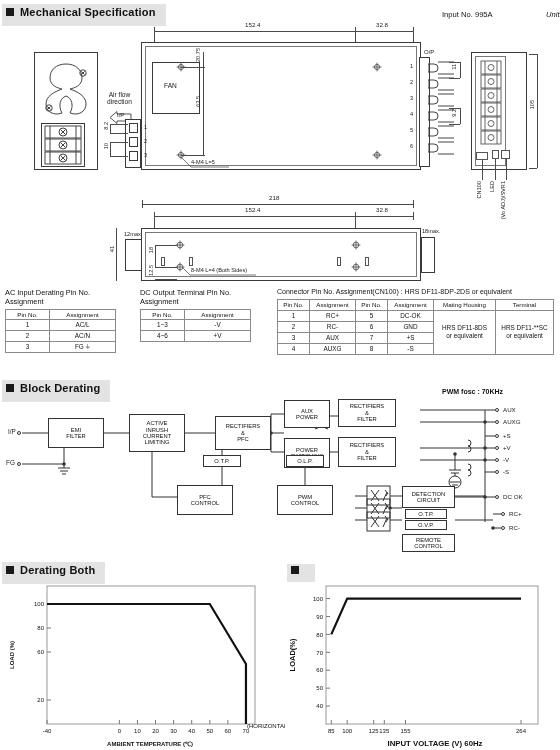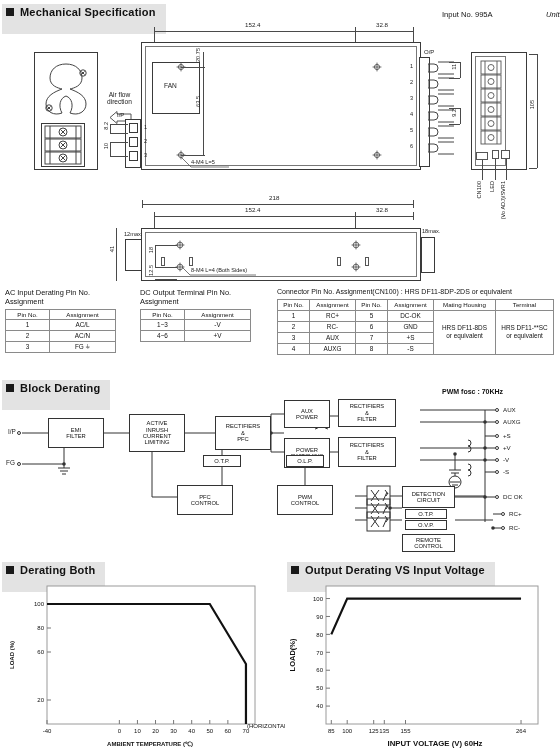--- a/index.html
+++ b/index.html
@@ -9,21 +9,21 @@
     background:#ffffff;
     font-family:"Liberation Sans", sans-serif;
     color:#111;
     position:relative;
     overflow:hidden;
     -webkit-font-smoothing:antialiased;
   }
   .sec-head {
     display:inline-flex; align-items:center;
     background:#e3e3e3;
-    padding:2px 10px 16px 4px;
+    padding:2px 10px 8px 4px;
     font-weight:bold; font-size:11px; letter-spacing:.2px;
   }
   .sec-head .bullet {
     width:8px; height:8px; background:#1a1a1a; margin-right:6px; display:inline-block;
   }
   .abs { position:absolute; }
   .lbl { font-size:5.6px; color:#222; white-space:nowrap; line-height:1; }
   .lbl7 { font-size:6.6px; color:#1a1a1a; white-space:nowrap; line-height:1.05; }
   .lbl8 { font-size:7.6px; color:#111; white-space:nowrap; }
   .vert { writing-mode:vertical-rl; transform:rotate(180deg); }
@@ -581,21 +581,20 @@
 
 <div class="abs" style="left:2px; top:560px;">
   <div class="sec-head">
     <span class="bullet"></span>
     <span>Derating Both</span>
   </div>
 </div>
 <div class="abs" style="left:287px; top:560px;">
   <div class="sec-head">
     <span class="bullet"></span>
-    <span>Output Derating VS Input Voltage</span>
   </div>
 </div>
 
 <svg class="abs" style="left:0; top:578px;" width="285" height="172">
   <rect x="47" y="8" width="208" height="138" fill="#fff" stroke="#9a9a9a" stroke-width="1"></rect>
   <g id="dc-ticks">
       <line x1="47" x2="47" y1="146" y2="142" stroke="#777"></line>
       <text x="47" y="155" font-size="6" text-anchor="middle" fill="#111">-40</text>
       <line x1="119.34782608695652" x2="119.34782608695652" y1="146" y2="142" stroke="#777"></line>
       <text x="119.34782608695652" y="155" font-size="6" text-anchor="middle" fill="#111">0</text>

